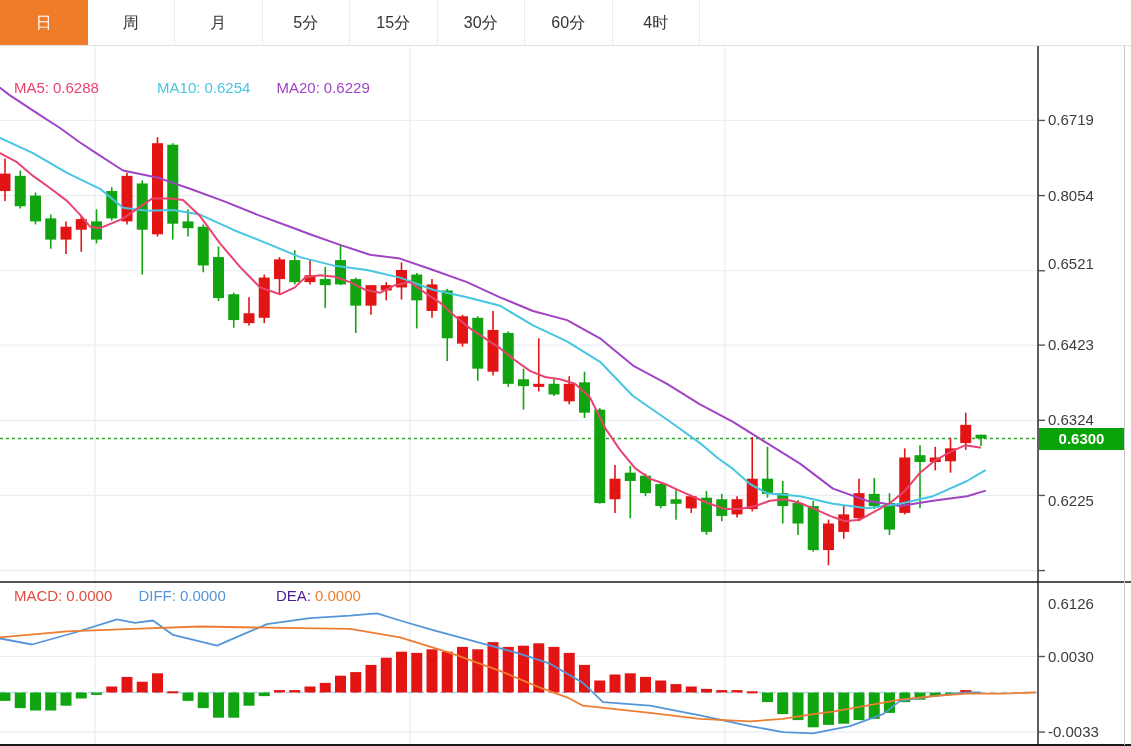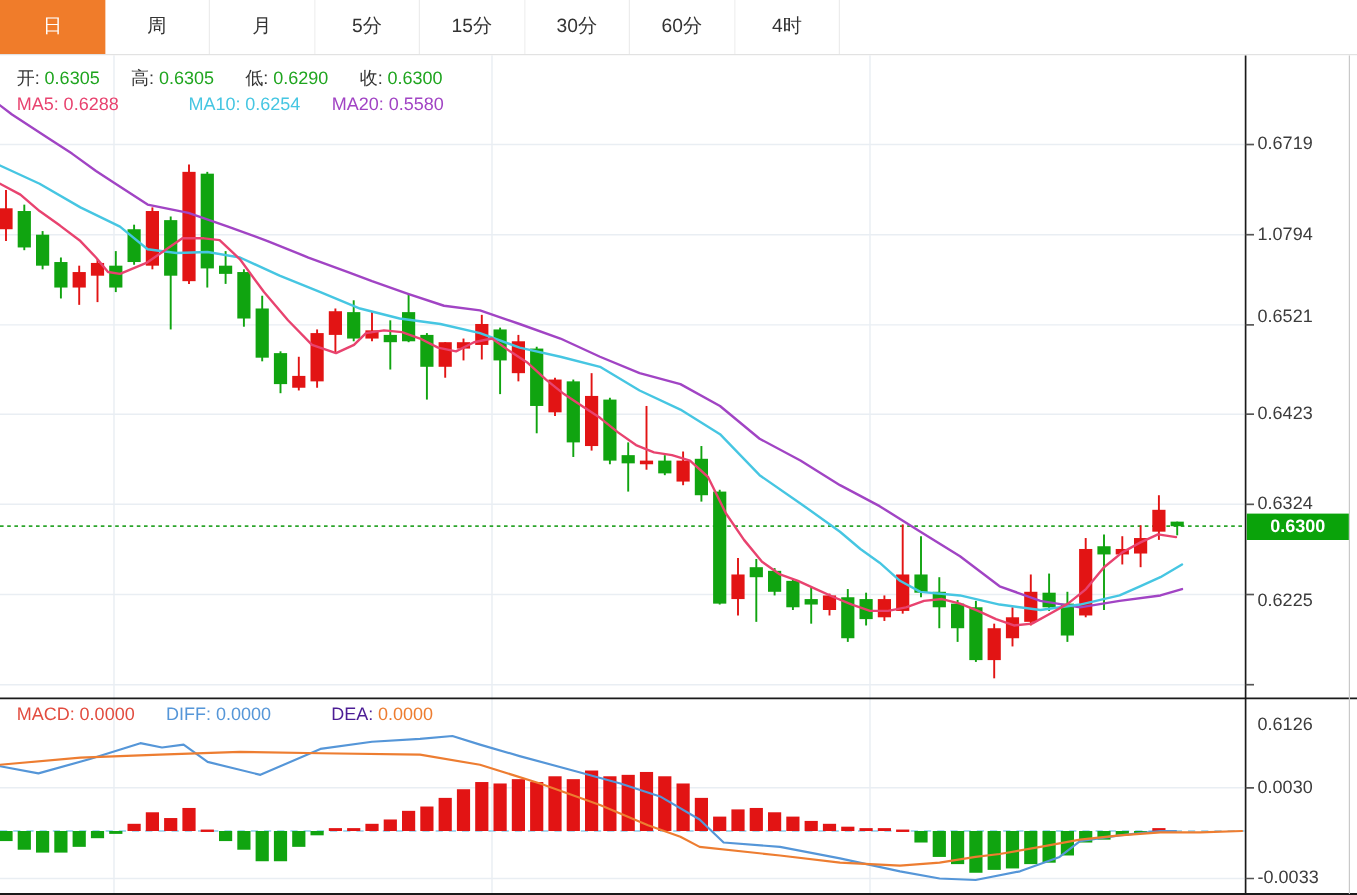--- a/index.html
+++ b/index.html
@@ -283,44 +283,38 @@
         <line x1="1038" y1="345.13070000000016" x2="1045" y2="345.13070000000016" stroke="#555" stroke-width="1.4"></line>
         <line x1="1038" y1="420.2816000000003" x2="1045" y2="420.2816000000003" stroke="#555" stroke-width="1.4"></line>
         <line x1="1038" y1="495.4324999999996" x2="1045" y2="495.4324999999996" stroke="#555" stroke-width="1.4"></line>
         <line x1="1038" y1="570.5833999999998" x2="1045" y2="570.5833999999998" stroke="#555" stroke-width="1.4"></line>
         <line x1="1038" y1="656.5" x2="1045" y2="656.5" stroke="#555" stroke-width="1.4"></line>
         <line x1="1038" y1="732.1" x2="1045" y2="732.1" stroke="#555" stroke-width="1.4"></line>
         <line x1="1040" y1="438.5" x2="1046" y2="438.5" stroke="#fff" stroke-width="1.6"></line>
       </g>
     </svg>
 
-  <div id="legend-ohlc" class="legend">
-    <span class="lbl-dark">开:</span><span class="v-green" style="color: rgb(31, 165, 31);">0.6305</span><span class="gap"></span>
-    <span class="lbl-dark">高:</span><span class="v-green" style="color: rgb(31, 165, 31);">0.6305</span><span class="gap"></span>
-    <span class="lbl-dark">低:</span><span class="v-green" style="color: rgb(31, 165, 31);">0.6290</span><span class="gap"></span>
-    <span class="lbl-dark">收:</span><span class="v-green" style="color: rgb(31, 165, 31);">0.6300</span>
-  </div>
 
   <div id="legend-ma" class="legend">
     <span class="c-ma5" style="color: rgb(232, 67, 111);">MA5:</span><span class="c-ma5" style="color: rgb(232, 67, 111);">0.6288</span><span class="gap"></span>
     <span class="c-ma10" style="color: rgb(70, 198, 226); margin-left: 32px;">MA10:</span><span class="c-ma10" style="color: rgb(70, 198, 226);">0.6254</span><span class="gap"></span>
-    <span class="c-ma20" style="color: rgb(161, 68, 196);">MA20:</span><span class="c-ma20" style="color: rgb(161, 68, 196);">0.5580</span>
+    <span class="c-ma20" style="color: rgb(161, 68, 196);">MA20:</span><span class="c-ma20" style="color: rgb(161, 68, 196);">0.6229</span>
   </div>
 
   <div id="legend-macd" class="legend">
     <span class="c-macd" style="color: rgb(226, 76, 63);">MACD:</span><span class="c-macd" style="color: rgb(226, 76, 63);">0.0000</span><span class="gap"></span>
     <span class="c-diff" style="color: rgb(85, 150, 216);">DIFF:</span><span class="c-diff" style="color: rgb(85, 150, 216);">0.0000</span><span class="gap"></span>
     <span class="c-dea" style="color: #4c1d95; margin-left: 24px;">DEA:</span><span class="c-dea" style="color: rgb(237, 125, 49);">0.0000</span>
   </div>
 
   <div id="price-badge" style="top: 427.5px; background: rgb(10, 163, 10);">0.6300</div>
 
   <div id="yticks">
       <div class="ytick" style="top: 111.437px;">0.6719</div>
-      <div class="ytick" style="top: 186.588px;">1.0794</div>
+      <div class="ytick" style="top: 186.588px;">0.8054</div>
       <div class="ytick" style="top: 255px;">0.6521</div>
       <div class="ytick" style="top: 336.131px;">0.6423</div>
       <div class="ytick" style="top: 411.282px; text-align: center;">0.6324</div>
       <div class="ytick" style="top: 492px;">0.6225</div>
       <div class="ytick" style="top: 595px;">0.6126</div>
       <div class="ytick" style="top: 647.5px;">0.0030</div>
       <div class="ytick" style="top: 723.1px;">-0.0033</div>
     </div>
 </div>
 

